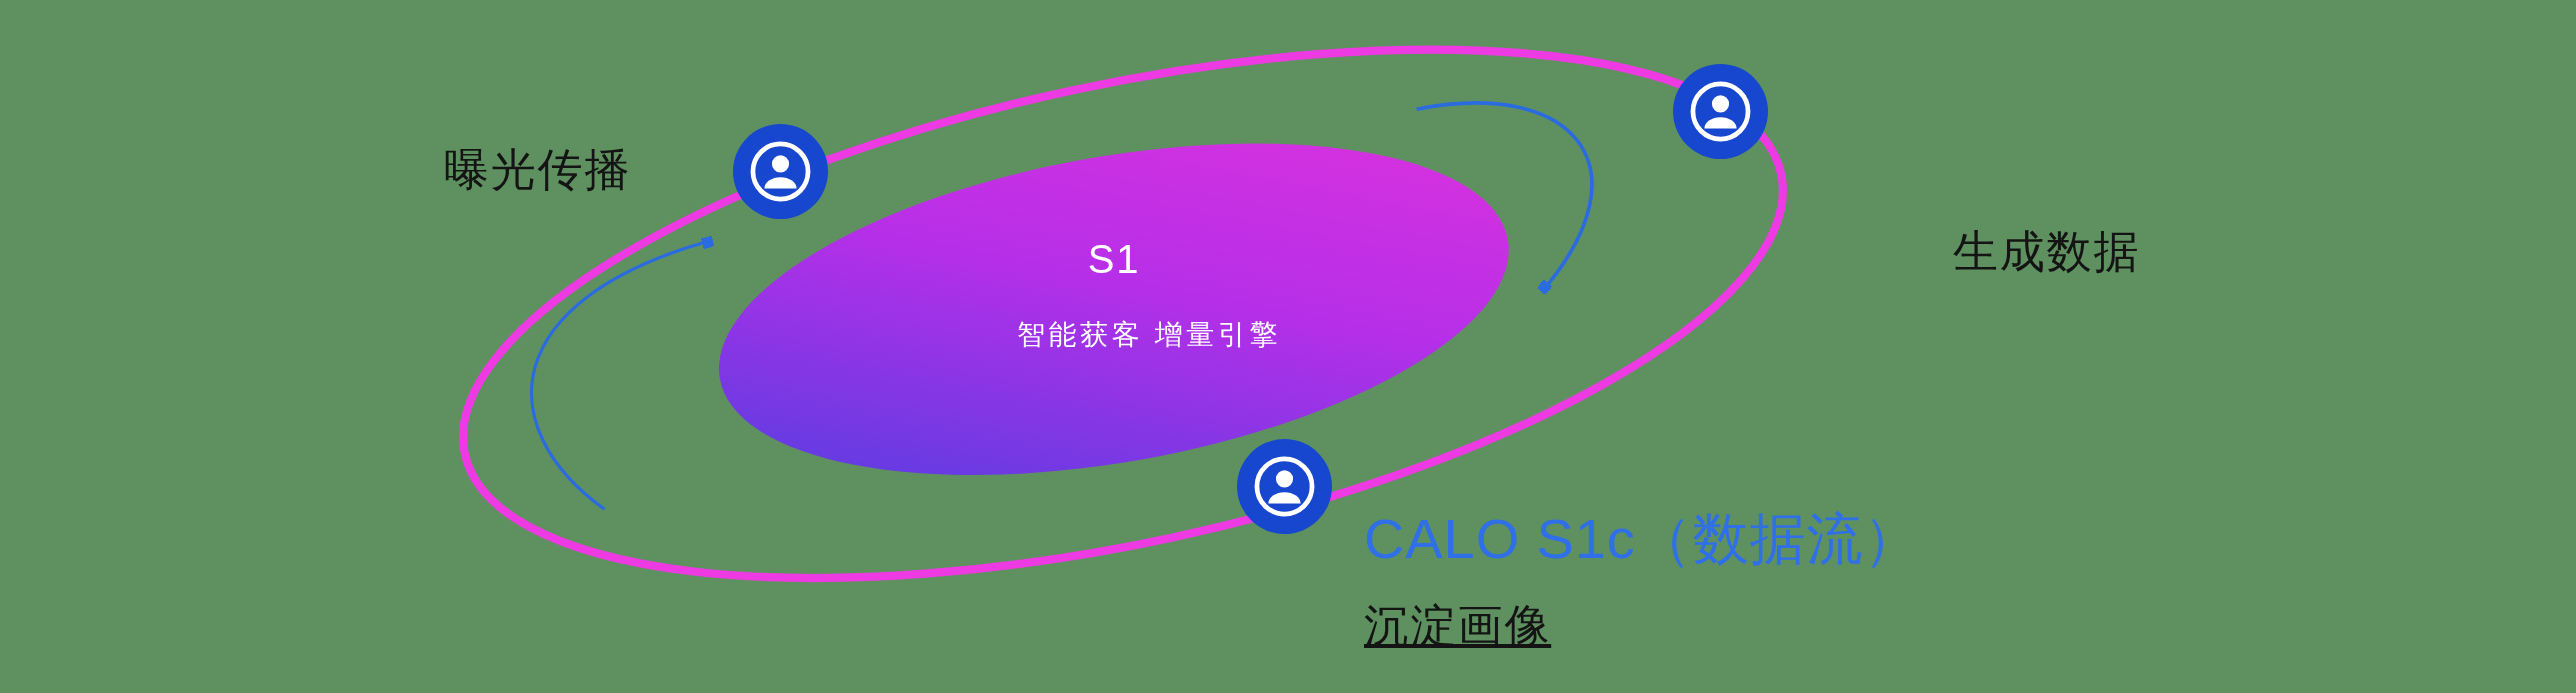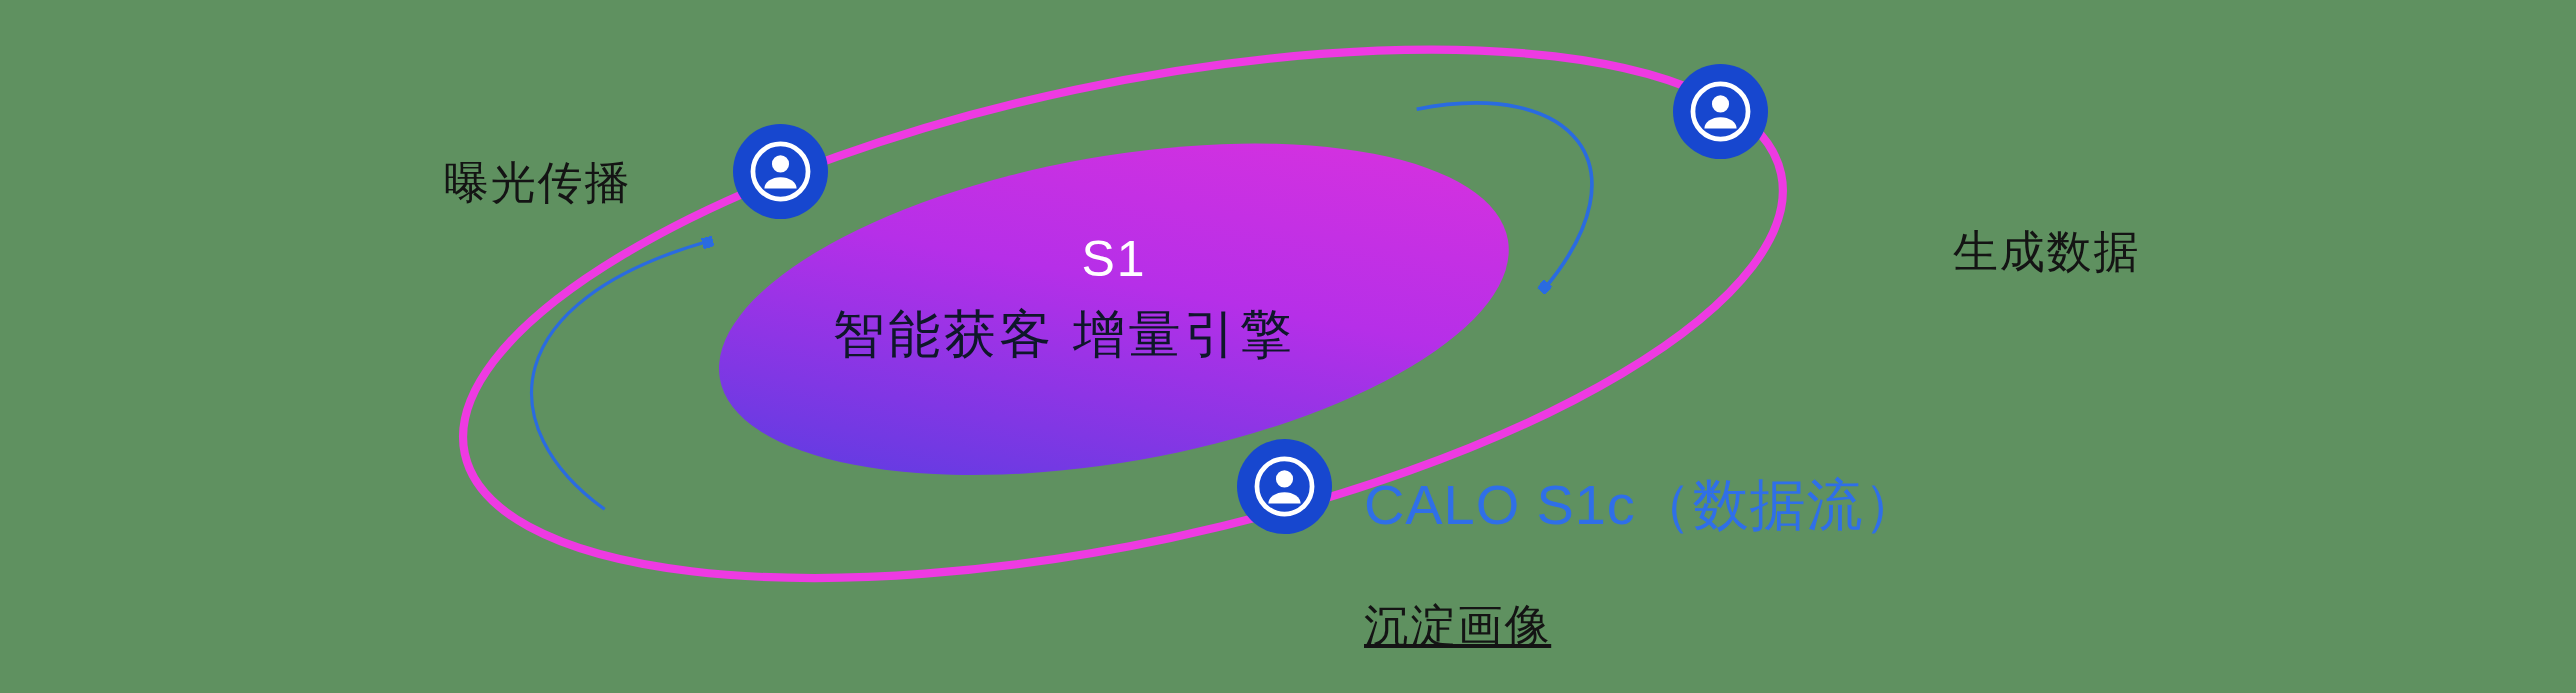--- a/index.html
+++ b/index.html
@@ -48,40 +48,40 @@
     font-size: 45px;
     font-weight: 500;
     letter-spacing: 1.8px;
   }
   .center-title {
     position: absolute;
     left: 1114px;
     top: 259px;
     transform: translate(-50%, -50%);
     color: #ffffff;
-    font-size: 50px;
+    font-size: 40px;
     font-weight: 500;
     letter-spacing: 1.8px;
   }
   .center-subtitle {
     position: absolute;
-    left: 1064px;
+    left: 1149px;
     top: 335px;
     transform: translate(-50%, -50%);
-    color: #0f172a;
-    font-size: 52px;
+    color: #ffffff;
+    font-size: 28px;
     font-weight: 500;
     letter-spacing: 3.6px;
   }
   
   .pos-s1a-label { left: 44px;   top: 25.5px;  }
-  .pos-s1a-sub   { left: 444px;  top: 153px; }
+  .pos-s1a-sub   { left: 444px;  top: 140px; }
   .pos-s1b-label { left: 1826px; top: 60px;  }
   .pos-s1b-sub   { left: 1953px; top: 200px; margin-top: 22px; }
-  .pos-s1c-label { left: 1364px; top: 468px; }
+  .pos-s1c-label { left: 1364px; top: 502px; }
   .pos-s1c-sub   { left: 1364px; top: 596px; text-decoration: underline; }
 
   .pos-icon-s1a { left: 733px;  top: 124px; }
   .pos-icon-s1b { left: 1673px; top: 64px;  }
   .pos-icon-s1c { left: 1237px; top: 439px; }
 </style>
 </head>
 <body>
 
 <div class="stage">

